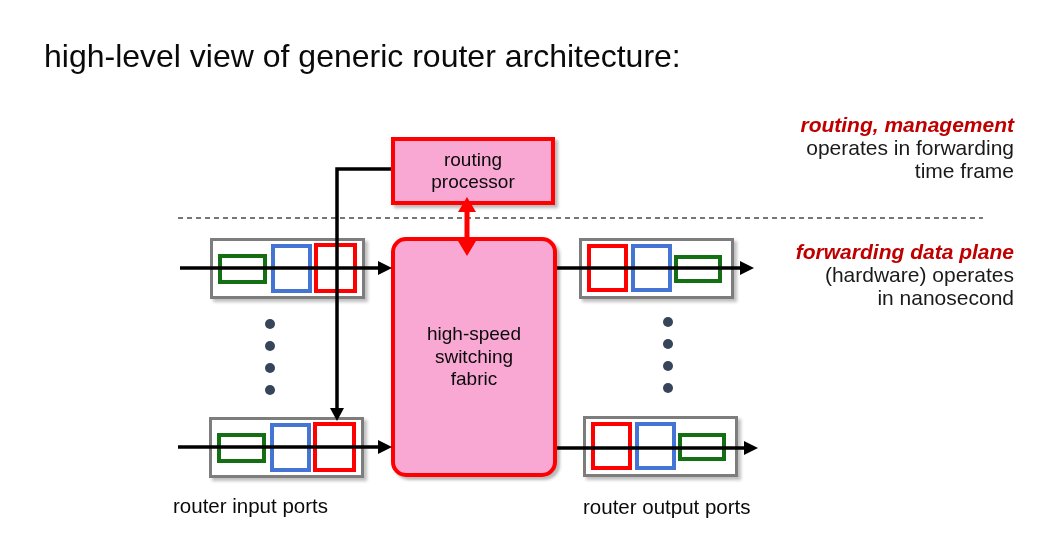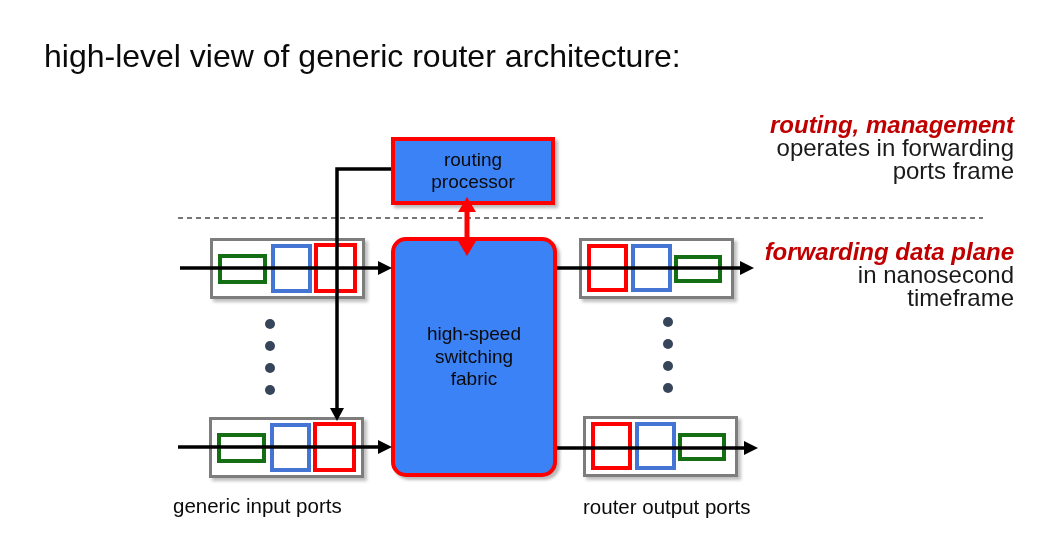--- a/index.html
+++ b/index.html
@@ -13,21 +13,21 @@
   }
   .title{
     position:absolute;left:44px;top:38px;
     font-size:32px;color:#0a0a0a;letter-spacing:0px;
     white-space:nowrap;
   }
   
   .redbox{
     position:absolute;
     border:4px solid var(--accent-red);
-    background:#3b82f6;
+    background:#f9a8d4;
     box-shadow:3px 3px 3px rgba(0,0,0,.28);
     display:flex;align-items:center;justify-content:center;
     text-align:center;color:#0a0a0a;
   }
   .redbox .lbl{font-size:19px;line-height:1.18;}
   #routing-processor{left:391px;top:137px;width:156px;height:60px;}
   #routing-processor .lbl{width:100px;}
   #switching-fabric{left:391px;top:237px;width:158px;height:232px;border-radius:15px;}
   #switching-fabric .lbl{width:112px;}
   
@@ -59,21 +59,21 @@
   .dot{width:10px;height:10px;border-radius:50%;background:var(--dot-slate);}
   
   .port-caption{
     position:absolute;font-size:20.5px;color:#0a0a0a;white-space:nowrap;
   }
   #input-ports-label{left:173px;top:494px;}
   #output-ports-label{left:583px;top:495px;}
   
   .annotation{
     position:absolute;right:59px;text-align:right;
-    font-size:24px;line-height:23px;color:#1a1a1a;
+    font-size:21px;line-height:23px;color:#1a1a1a;
   }
   #control-plane-note{top:113px;}
   #data-plane-note{top:240px;}
   .red-em{color:var(--text-red);font-weight:bold;font-style:italic;}
   
   .overlay{position:absolute;left:0;top:0;pointer-events:none;}
   .blk{stroke:#000;stroke-width:3.5;fill:none;}
   .blk-head{fill:#000;stroke:none;}
   .dash{stroke:#4a4a4a;stroke-width:1.6;stroke-dasharray:5 4;fill:none;}
   .redarrow{stroke:var(--accent-red);stroke-width:5;fill:none;}
@@ -122,32 +122,32 @@
     <div class="dot"></div>
     <div class="dot"></div>
   </div>
   <div class="dots" id="output-dots">
     <div class="dot"></div>
     <div class="dot"></div>
     <div class="dot"></div>
     <div class="dot"></div>
   </div>
 
-  <div class="port-caption" id="input-ports-label">generic input ports</div>
+  <div class="port-caption" id="input-ports-label">router input ports</div>
   <div class="port-caption" id="output-ports-label">router output ports</div>
 
   <div class="annotation" id="control-plane-note">
     <div class="red-em">routing, management</div>
     <div>operates in forwarding</div>
-    <div>ports frame</div>
+    <div>time frame</div>
   </div>
   <div class="annotation" id="data-plane-note">
     <div class="red-em">forwarding data plane</div>
+    <div>(hardware) operates</div>
     <div>in nanosecond</div>
-    <div>timeframe</div>
   </div>
 
   <svg class="overlay" width="1062" height="540" viewBox="0 0 1062 540">
 
     <line class="dash" x1="178" y1="218" x2="983" y2="218"></line>
 
     <g>
       <line class="blk" x1="180" y1="268" x2="378" y2="268"></line>
       <polygon class="blk-head" points="378,261 392,268 378,275"></polygon>
     </g>

